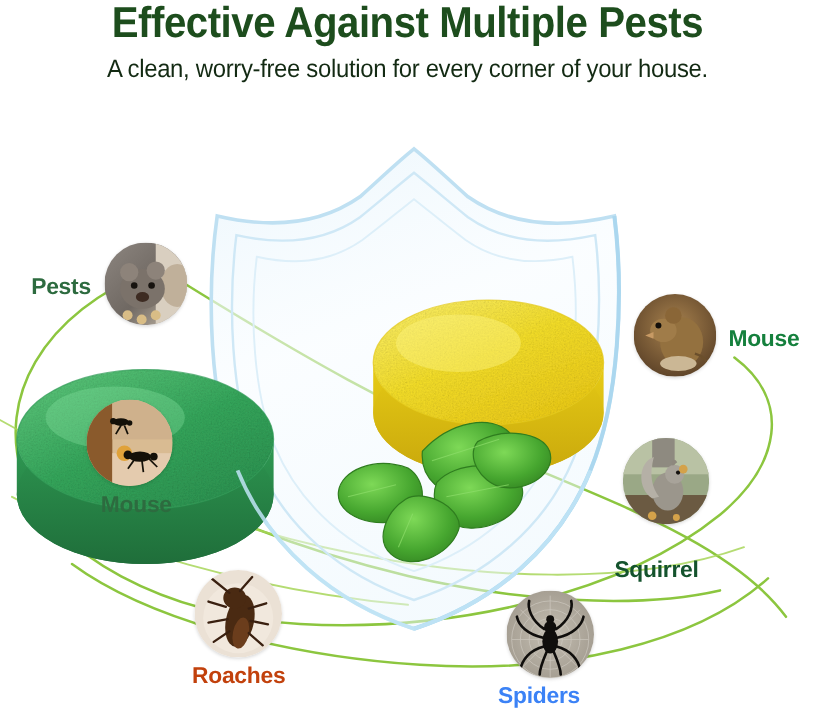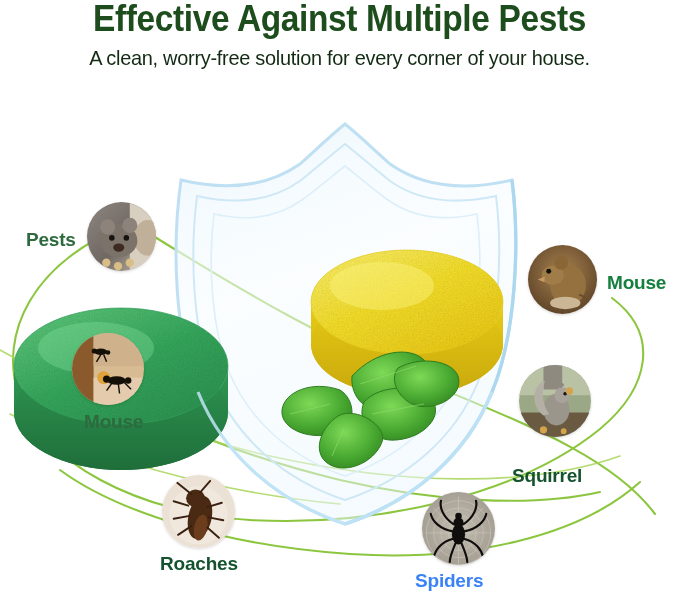--- a/index.html
+++ b/index.html
@@ -243,21 +243,21 @@
                 <path d="M52 24 L 66 8"></path>
       <path d="M36 42 L 16 36"></path>
                 <path d="M38 56 L 16 60"></path>
                 <path d="M40 70 L 22 82"></path>
       <path d="M62 44 L 82 38"></path>
                 <path d="M64 58 L 84 62"></path>
                 <path d="M62 72 L 78 86"></path>
               </g>
             </svg>
           </div>
-          <div class="lbl" style="left: 160px; top: 469px; color: #14532d;">Roaches</div>
+          <div class="lbl" style="left: 160px; top: 469px; color: #c2410c;">Roaches</div>
         </div>
         <div class="node">
           <div class="disc" style="left: 422px; top: 408px; width: 73px; height: 73px;">
             <svg class="ph" viewBox="0 0 100 100" preserveAspectRatio="xMidYMid slice">
               <defs>
                 <radialGradient id="p_web" cx="0.5" cy="0.5" r="0.55">
       <stop offset="0%" stop-color="#c4beb2"></stop>
                   <stop offset="100%" stop-color="#a39c90"></stop>
                 </radialGradient>
               </defs>

